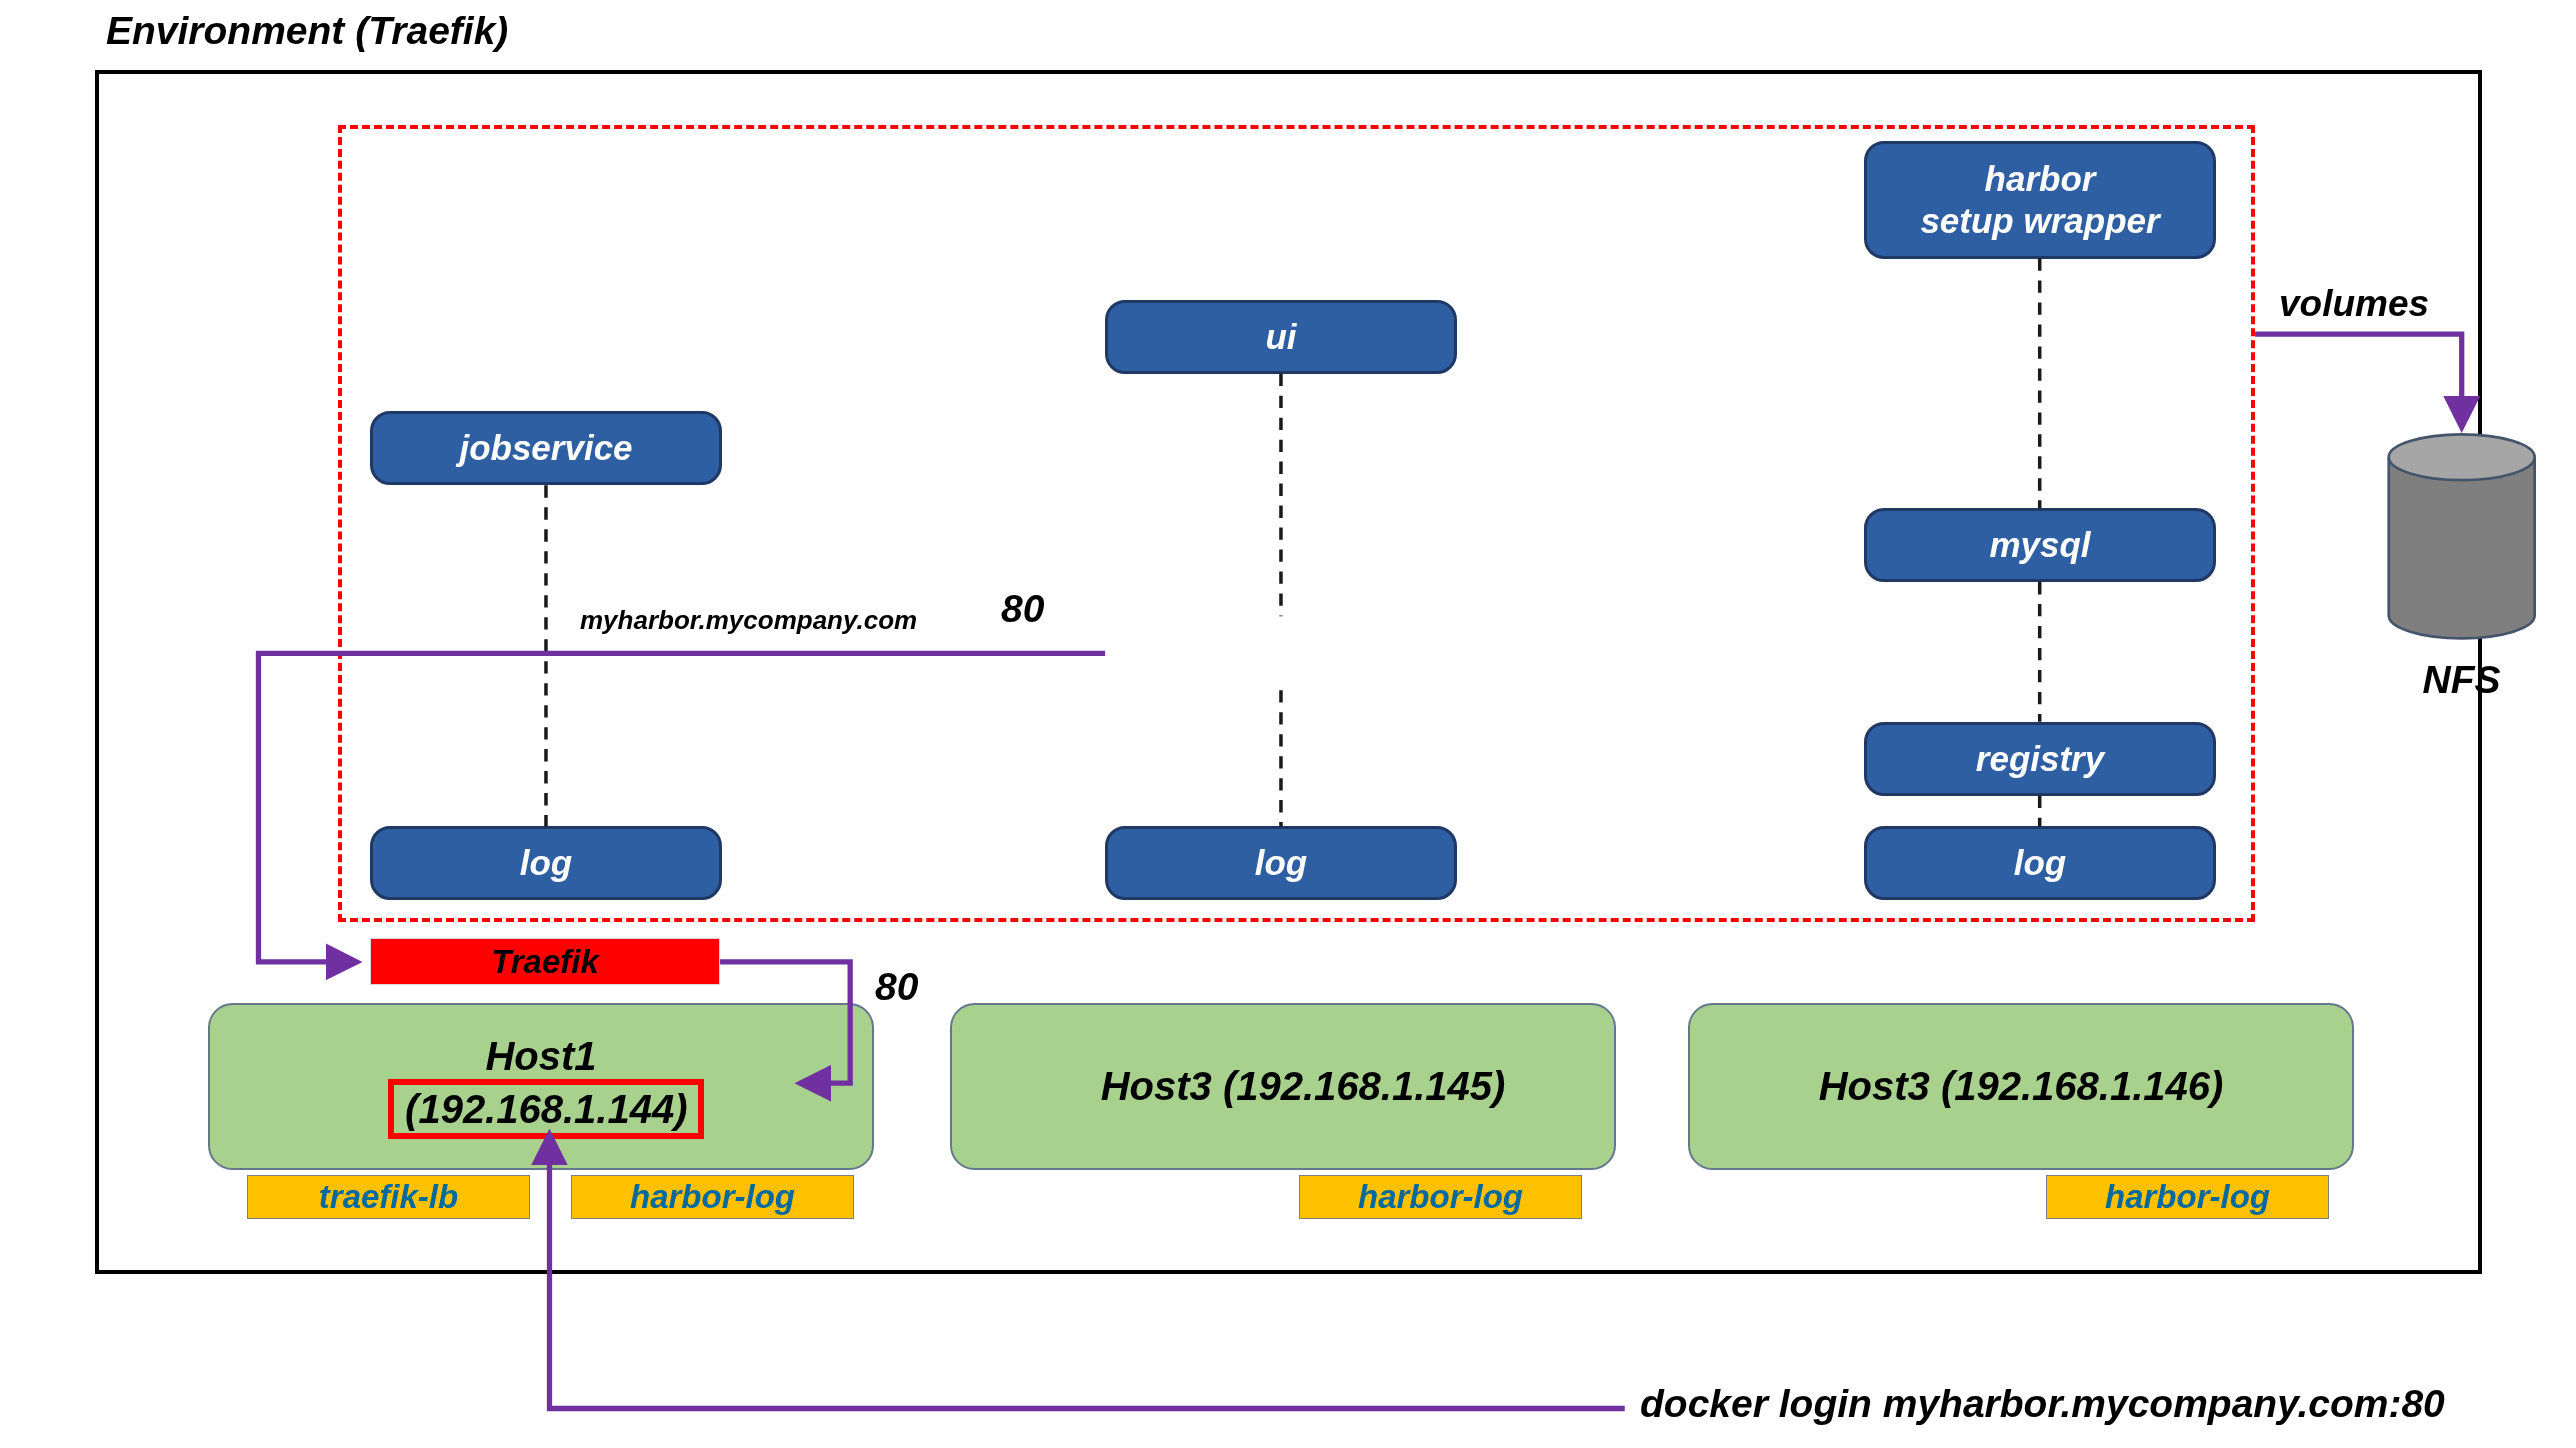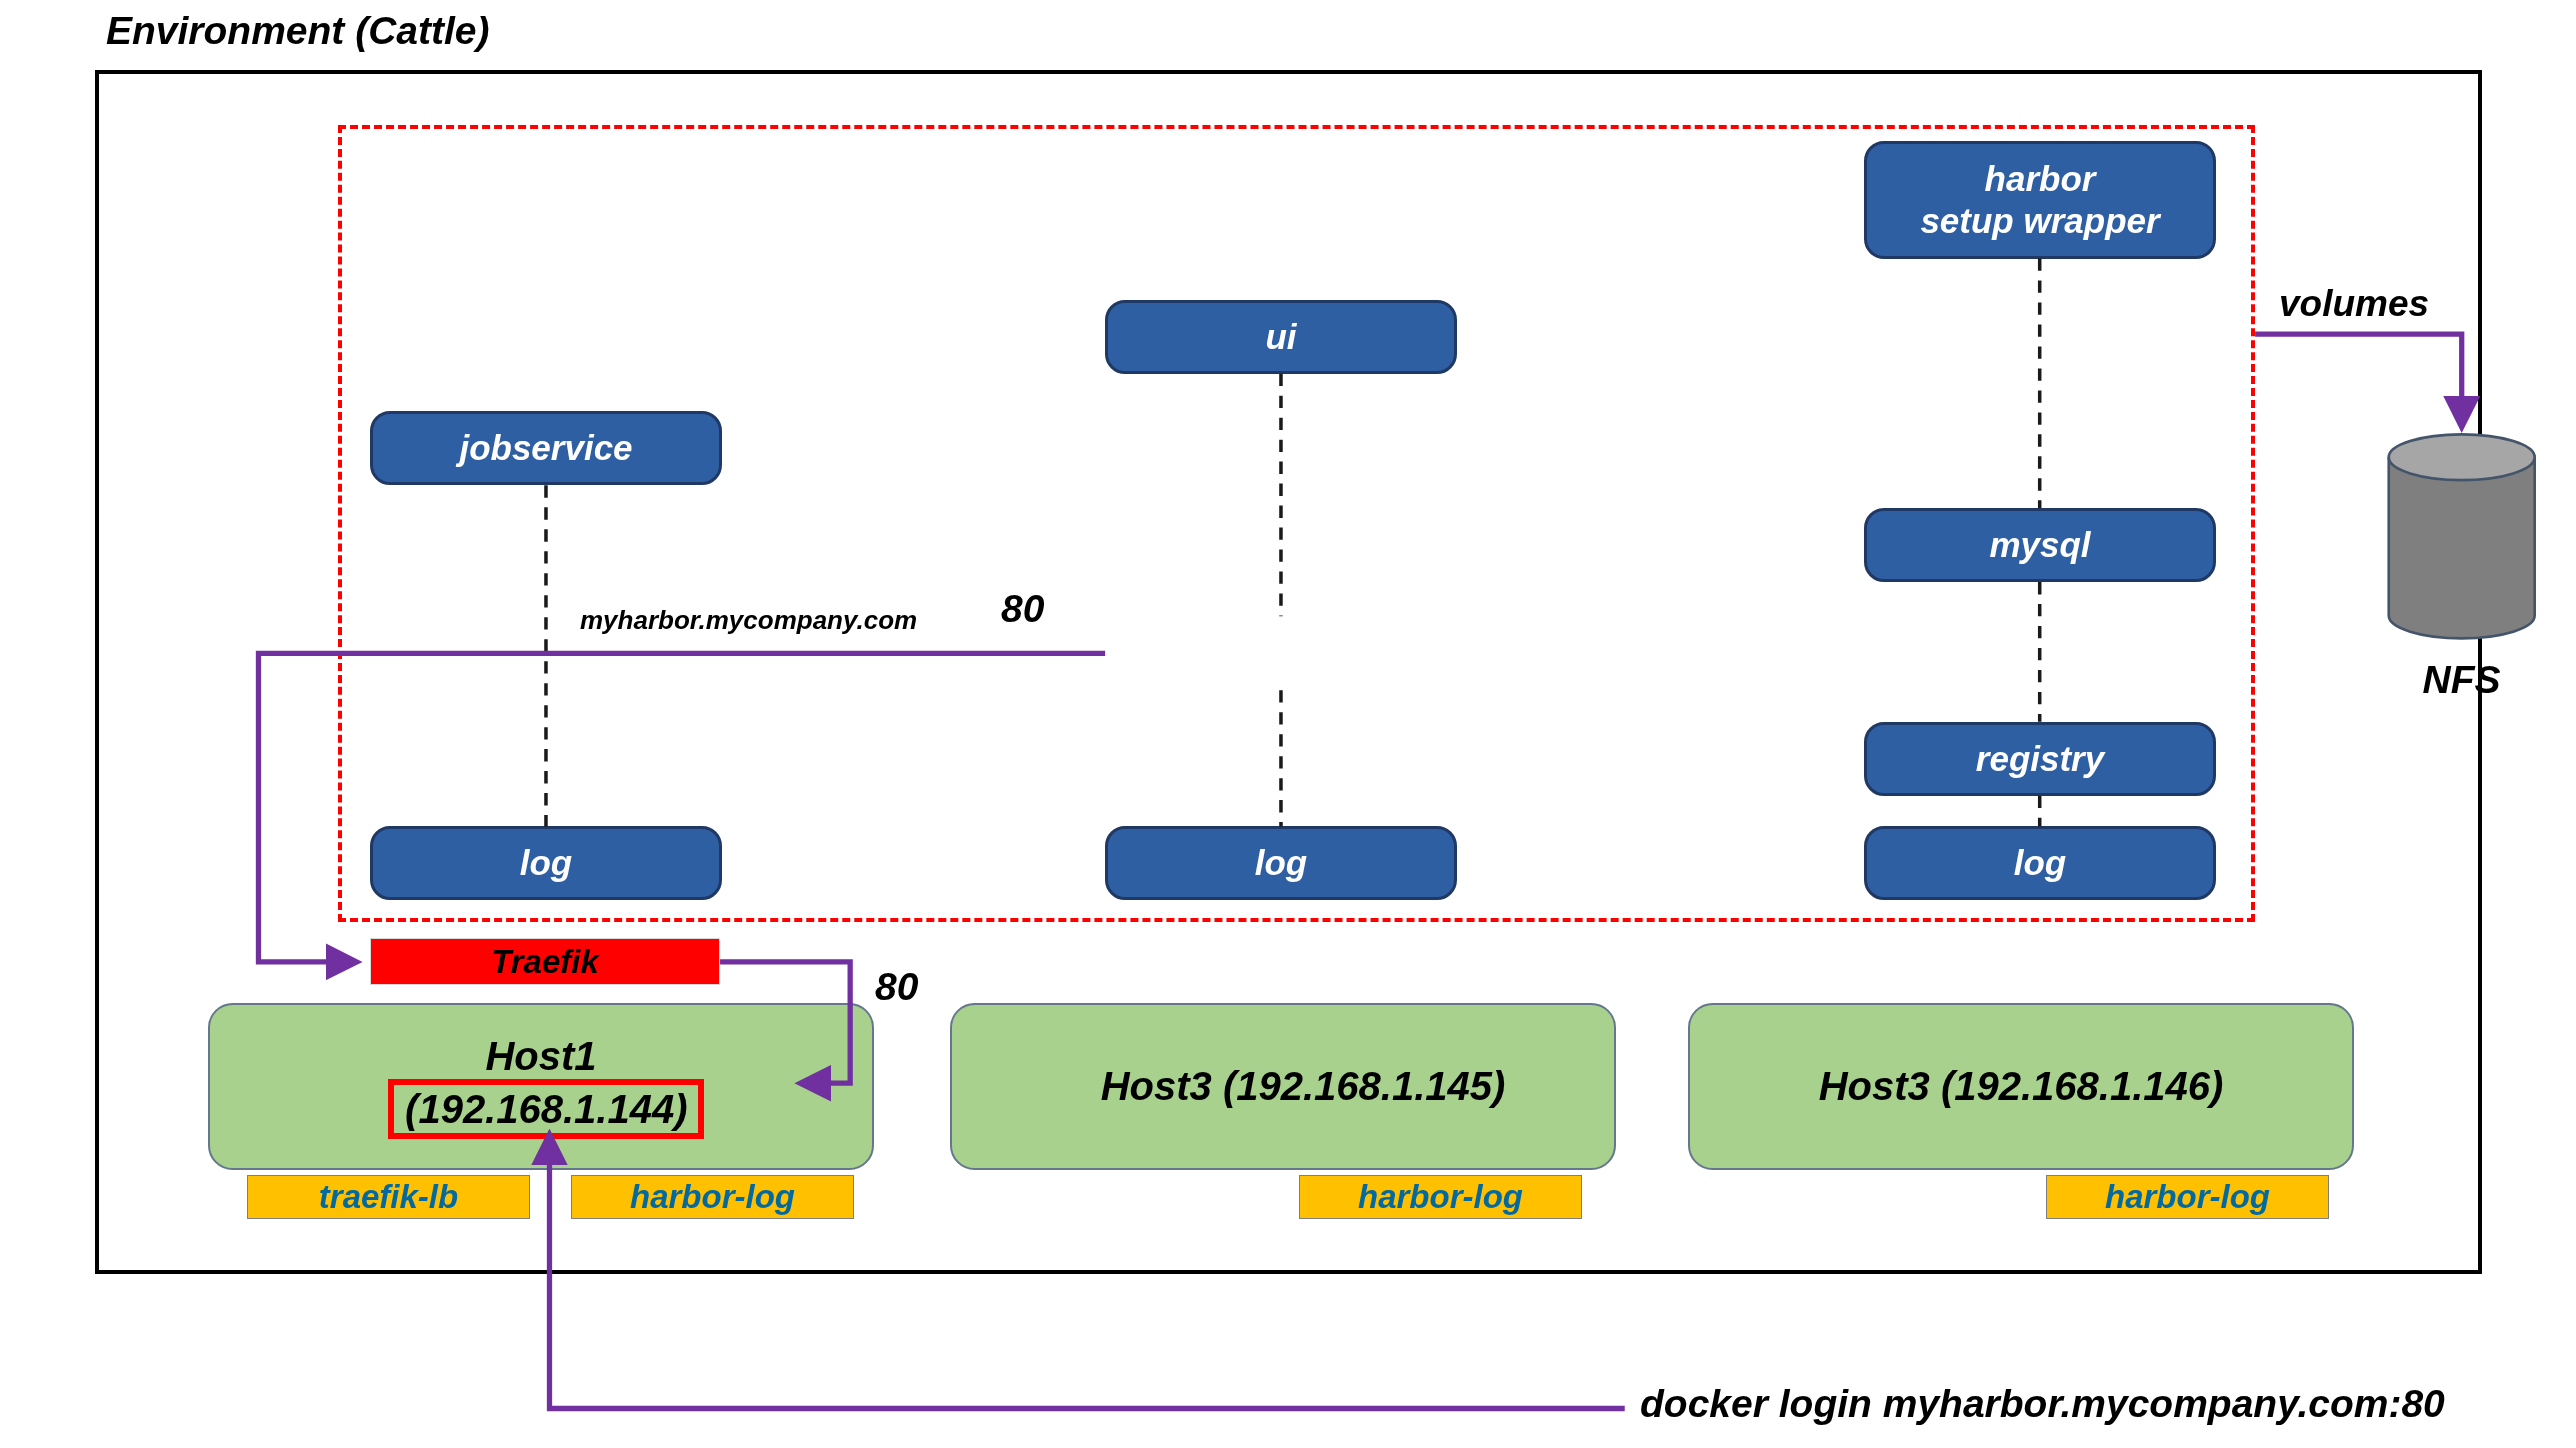--- a/index.html
+++ b/index.html
@@ -69,21 +69,21 @@
   .lbl-port-traefik { left:875px; top:965px; font-size:39px; }
   .lbl-docker-login { left:1640px; top:1382px; font-size:39px; }
 
   .overlay { left:0; top:0; width:2576px; height:1449px; pointer-events:none; }
 </style>
 </head>
 <body>
 
 <div class="canvas">
 
-  <div class="abs diagram-title">Environment (Cattle)</div>
+  <div class="abs diagram-title">Environment (Traefik)</div>
 
   <div class="abs outer-frame"></div>
   <div class="abs compose-frame"></div>
 
   <div class="abs svc two-line svc-setup">
     <span>harbor</span>
     <span>setup wrapper</span>
   </div>
   <div class="abs svc svc-ui">ui</div>
   <div class="abs svc svc-mysql">mysql</div>

